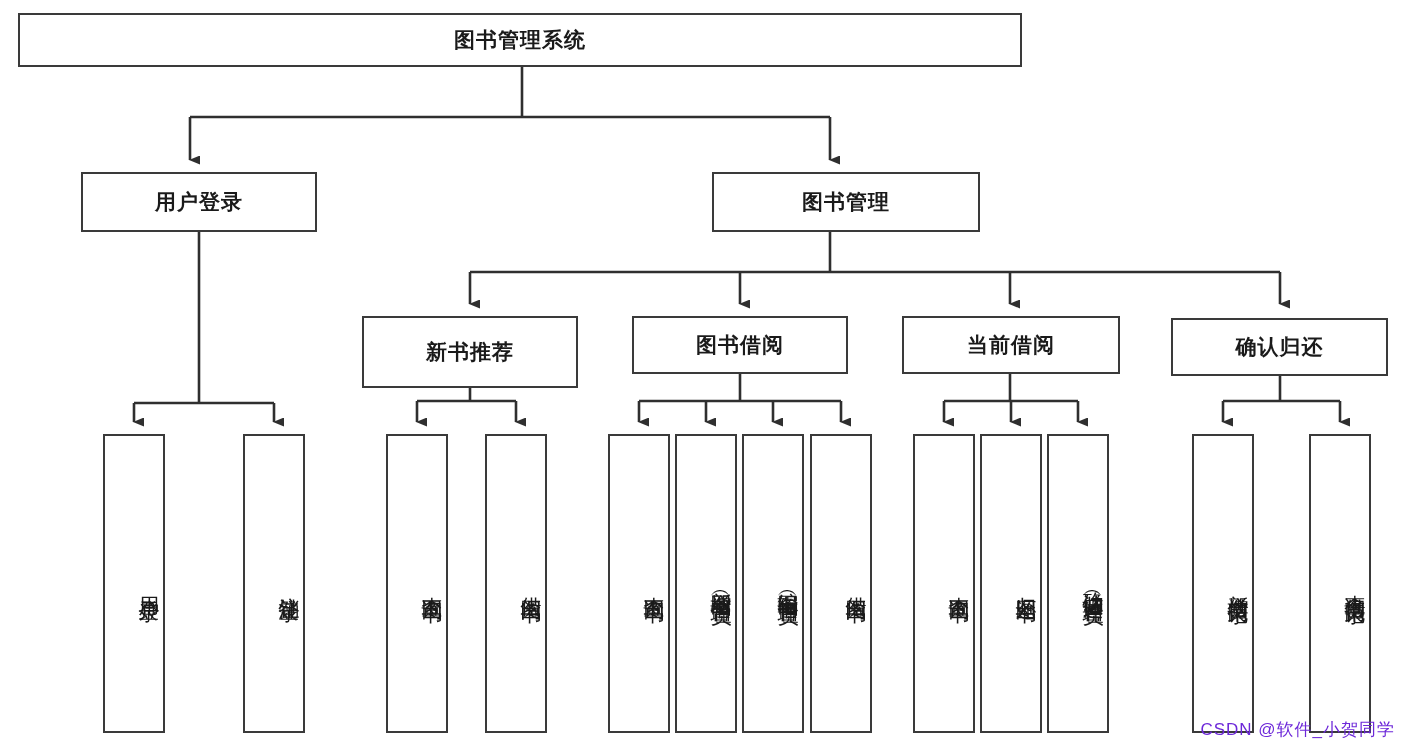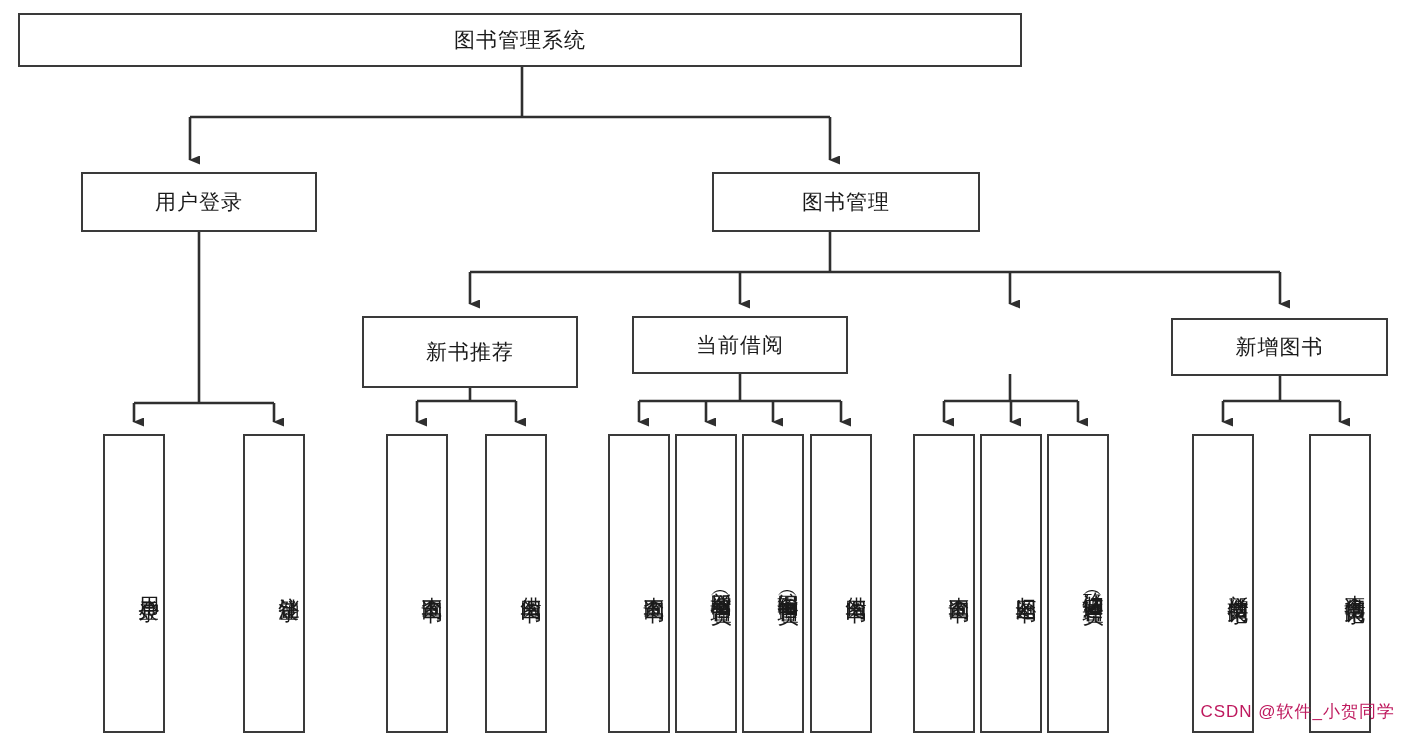--- a/index.html
+++ b/index.html
@@ -33,39 +33,40 @@
     display: flex;
     align-items: center;
     justify-content: center;
     color: #1a1a1a;
     text-align: center;
   }
   .node.horiz {
     font-size: 21px;
     letter-spacing: 1px;
     line-height: 1.2;
+    font-weight: bold;
   }
   .node.vert {
     writing-mode: vertical-rl;
     text-orientation: upright;
     font-size: 21px;
     letter-spacing: 2px;
     padding: 8px 0;
     align-items: flex-start;
     justify-content: center;
   }
   .node-label {
     display: block;
   }
   .watermark {
     position: absolute;
     right: 10px;
-    bottom: 24px;
+    bottom: 6px;
     font-size: 17px;
-    color: #be185d;
+    color: #6d28d9;
     letter-spacing: 1px;
     white-space: nowrap;
   }
 </style>
 </head>
 <body>
 
 <div id="canvas">
 
   <svg id="edges" viewBox="0 0 1405 747">
@@ -126,24 +127,27 @@
     <span class="node-label">用户登录</span>
   </div>
   <div class="node horiz" style="left:712px; top:172px; width:268px; height:60px;">
     <span class="node-label">图书管理</span>
   </div>
 
   <div class="node horiz" style="left:362px; top:316px; width:216px; height:72px;">
     <span class="node-label">新书推荐</span>
   </div>
   <div class="node horiz" style="left:632px; top:316px; width:216px; height:58px;">
+    <span class="node-label">图书借阅</span>
+  </div>
+  <div class="node horiz" style="left:902px; top:316px; width:218px; height:58px;">
     <span class="node-label">当前借阅</span>
   </div>
   <div class="node horiz" style="left:1171px; top:318px; width:217px; height:58px;">
-    <span class="node-label">新增图书</span>
+    <span class="node-label">确认归还</span>
   </div>
 
   <div class="node vert" style="left:103px; top:434px; width:62px; height:299px;">
     <span class="node-label">用户登录</span>
   </div>
   <div class="node vert" style="left:243px; top:434px; width:62px; height:299px;">
     <span class="node-label">注销登录</span>
   </div>
 
   <div class="node vert" style="left:386px; top:434px; width:62px; height:299px;">

